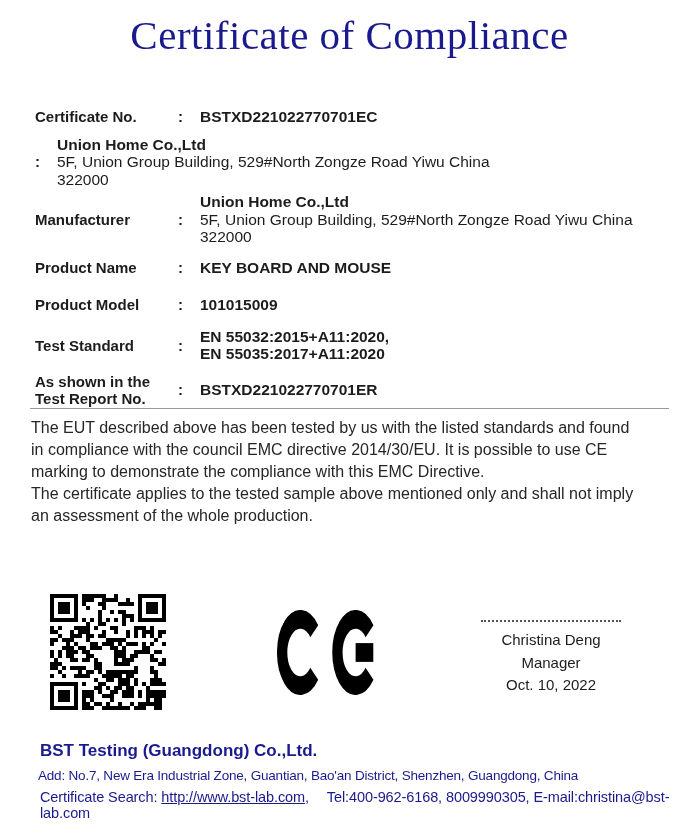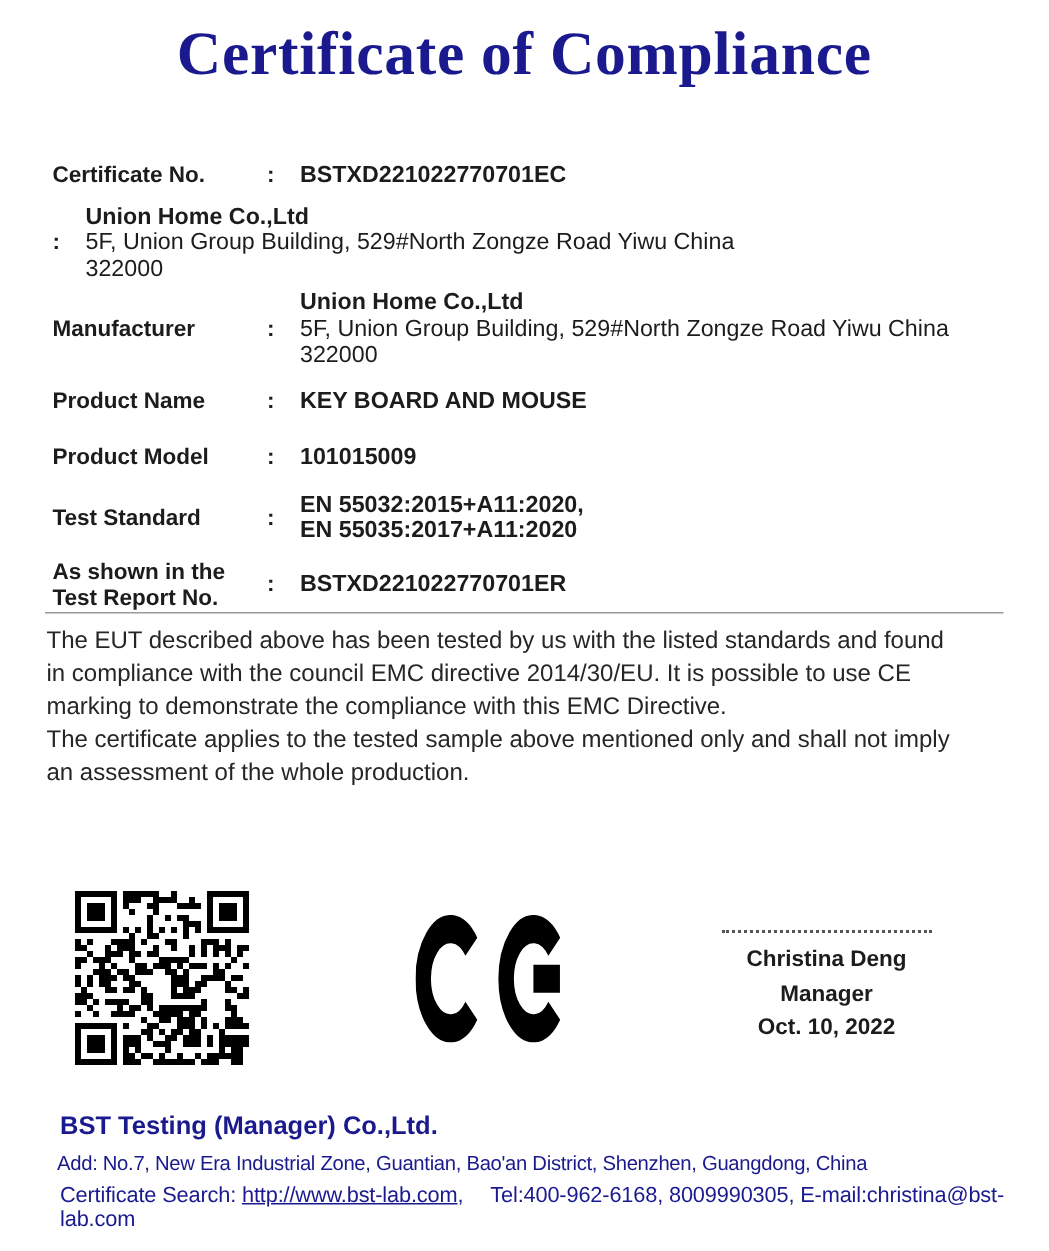--- a/index.html
+++ b/index.html
@@ -8,21 +8,21 @@
     position:relative;
     width:699px; height:834px;
     font-family:"Liberation Sans", sans-serif;
     color:#222;
     overflow:hidden;
   }
   .title {
     position:absolute; top:11px; left:0; width:699px;
     text-align:center;
     font-family:"Liberation Serif", serif;
-    font-weight:bold;
+    font-weight:normal;
     font-size:41px;
     color:#1a1a8e;
     letter-spacing:0.5px;
   }
   .fields { position:absolute; left:35px; top:108px; width:630px; }
   .frow { display:flex; align-items:center; }
   .frow .flabel {
     width:143px; flex:0 0 143px;
     font-weight:bold; font-size:15px; line-height:17px; color:#1c1c1c;
   }
@@ -45,21 +45,21 @@
   .qr-wrap { position:absolute; left:50px; top:594px; width:116px; height:116px; }
   .ce-wrap { position:absolute; left:277px; top:610px; width:113px; height:85px; }
   .sig {
     position:absolute; left:467px; top:620px; width:168px;
     text-align:center; color:#1c1c1c;
   }
   .sig .dots {
     width:140px; margin:0 auto 7px auto;
     border-top:2px dotted #555; height:0;
   }
-  .sig .line { font-weight:bold; font-size:15px; line-height:22.5px; }
+  .sig .line { font-weight:normal; font-size:15px; line-height:22.5px; }
   .footer-company {
     position:absolute; left:40px; top:741px;
     font-weight:bold; font-size:17px; color:#1a1a8e;
   }
   .footer-address {
     position:absolute; left:38px; top:768px;
     font-size:13.5px; color:#1a1a8e; letter-spacing:-0.2px;
   }
   .footer-search {
     position:absolute; left:40px; top:789px;
@@ -573,19 +573,19 @@
   </svg>
 </div>
 
 <div class="sig">
   <div class="dots"></div>
   <div class="line">Christina Deng</div>
   <div class="line">Manager</div>
   <div class="line">Oct. 10, 2022</div>
 </div>
 
-<div class="footer-company">BST Testing (Manager) Co.,Ltd.</div>
+<div class="footer-company">BST Testing (Guangdong) Co.,Ltd.</div>
 <div class="footer-address">Add: No.7, New Era Industrial Zone, Guantian, Bao'an District, Shenzhen, Guangdong, China</div>
 <div class="footer-search">
   <span>Certificate Search:</span>
   <a href="#">http://www.bst-lab.com</a><span>,</span>
   <span class="tel">Tel:400-962-6168, 8009990305, E-mail:christina@bst-lab.com</span>
 </div>
 
 </body></html>

